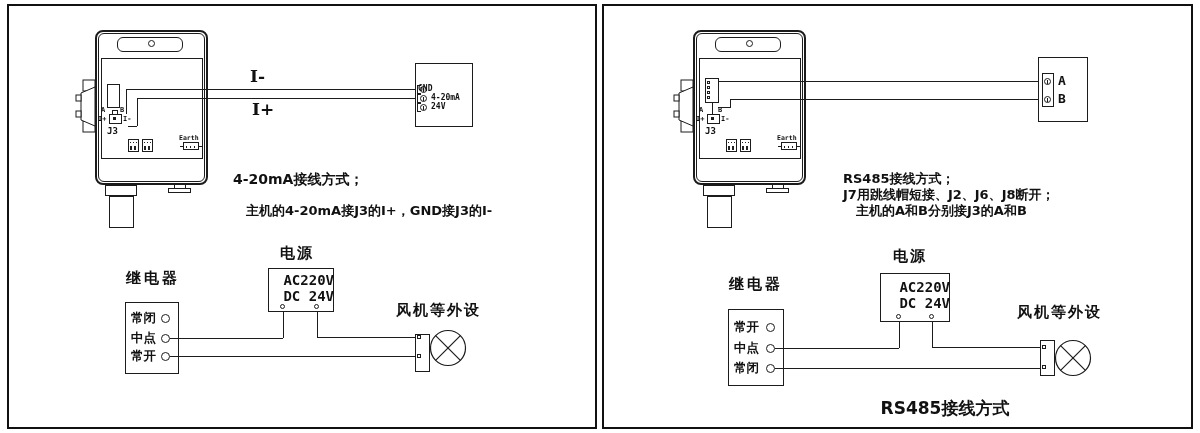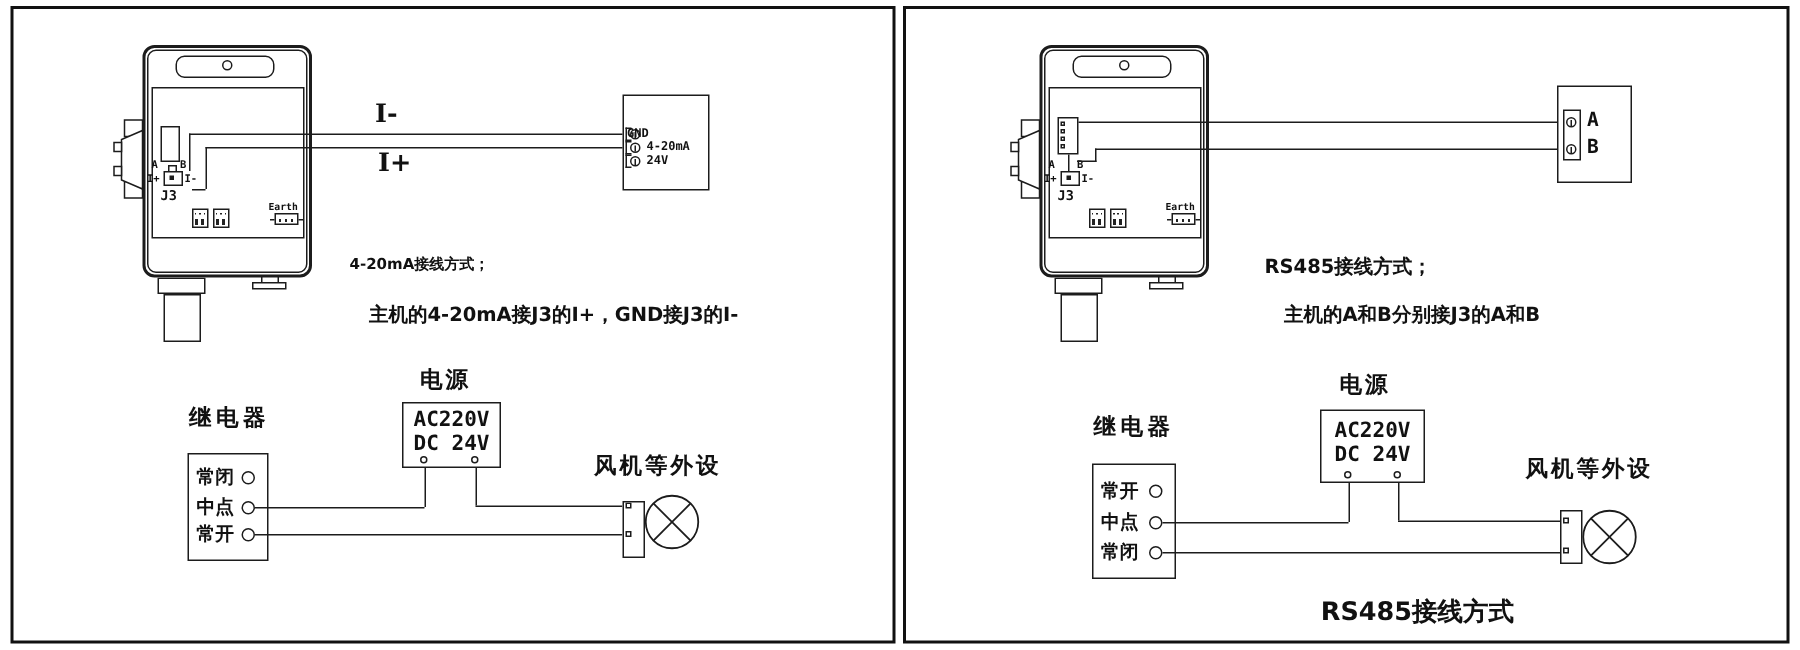--- a/index.html
+++ b/index.html
@@ -22,21 +22,21 @@
   .jmp::before{content:"";position:absolute;left:1px;top:2px;width:8px;height:1px;
       background:repeating-linear-gradient(90deg,#222 0 1px,transparent 1px 3px);}
   .jmp::after{content:"";position:absolute;left:1px;top:6px;width:8px;height:4px;
       background:repeating-linear-gradient(90deg,#222 0 2px,transparent 2px 4px);}
   .econ{position:absolute;width:16px;height:8px;border:1px solid #1c1c1c;background:#fff;}
   .econ::before{content:"";position:absolute;left:2px;top:3px;width:11px;height:2px;
       background:repeating-linear-gradient(90deg,#222 0 1.5px,transparent 1.5px 4px);}
   .pin{position:absolute;width:3px;height:3px;border:1px solid #1c1c1c;background:#fff;}
   .sq{position:absolute;width:4px;height:4px;border:1px solid #1c1c1c;background:#fff;}
   .pwr{position:absolute;text-align:center;}
-  .pwr div{line-height:16px;}
+  .pwr div{line-height:16px;text-align:right;}
   svg{position:absolute;overflow:visible;}
 </style>
 </head>
 <body>
 
 <div id="cv">
 
   <div class="panel" style="left:7px;top:4px;width:590px;height:425px;"></div>
 
   <div class="bx" style="left:95px;top:30px;width:113px;height:155px;border-width:2px;border-radius:8px;"></div>
@@ -89,21 +89,21 @@
   <div class="brk" style="left:417px;top:85px;"></div>
   <div class="screw" style="left:420px;top:86px;"></div>
   <div class="brk" style="left:417px;top:94px;"></div>
   <div class="screw" style="left:420px;top:95px;"></div>
   <div class="brk" style="left:417px;top:103px;"></div>
   <div class="screw" style="left:420px;top:104px;"></div>
   <div class="lb mn" style="left:418px;top:85px;font-size:8px;">GND</div>
   <div class="lb mn" style="left:431px;top:94px;font-size:8px;">4-20mA</div>
   <div class="lb mn" style="left:431px;top:103px;font-size:8px;">24V</div>
 
-  <div class="lb cjk" style="left:233px;top:172px;font-size:10px;">4-20mA接线方式；</div>
+  <div class="lb cjk" style="left:233px;top:172px;font-size:14px;">4-20mA接线方式；</div>
   <div class="lb cjk" style="left:246px;top:204px;font-size:13px;">主机的4-20mA接J3的I+，GND接J3的I-</div>
 
   <div class="lb cjk" style="left:126px;top:271px;font-size:15px;letter-spacing:3px;">继电器</div>
   <div class="bx" style="left:125px;top:302px;width:54px;height:72px;"></div>
   <div class="lb cjk" style="left:131px;top:312px;font-size:12.5px;">常闭</div>
   <div class="lb cjk" style="left:131px;top:332px;font-size:12.5px;">中点</div>
   <div class="lb cjk" style="left:131px;top:350px;font-size:12.5px;">常开</div>
   <div class="cir" style="left:161px;top:314px;width:9px;height:9px;"></div>
   <div class="cir" style="left:161px;top:334px;width:9px;height:9px;"></div>
   <div class="cir" style="left:161px;top:352px;width:9px;height:9px;"></div>
@@ -187,20 +187,21 @@
   <div class="hl" style="left:730px;top:99px;width:314px;"></div>
 
   <div class="bx" style="left:1038px;top:57px;width:50px;height:65px;"></div>
   <div class="bx" style="left:1042px;top:73px;width:12px;height:34px;"></div>
   <div class="screw" style="left:1044px;top:78px;"></div>
   <div class="screw" style="left:1044px;top:96px;"></div>
   <div class="lb mn" style="left:1058px;top:74px;font-size:13px;">A</div>
   <div class="lb mn" style="left:1058px;top:92px;font-size:13px;">B</div>
 
   <div class="lb cjk" style="left:843px;top:172px;font-size:13px;">RS485接线方式；</div>
+  <div class="lb cjk" style="left:843px;top:188px;font-size:13px;">J7用跳线帽短接、J2、J6、J8断开；</div>
   <div class="lb cjk" style="left:856px;top:204px;font-size:13px;">主机的A和B分别接J3的A和B</div>
 
   <div class="lb cjk" style="left:729px;top:277px;font-size:15px;letter-spacing:3px;">继电器</div>
   <div class="bx" style="left:728px;top:309px;width:56px;height:77px;"></div>
   <div class="lb cjk" style="left:734px;top:321px;font-size:12.5px;">常开</div>
   <div class="lb cjk" style="left:734px;top:342px;font-size:12.5px;">中点</div>
   <div class="lb cjk" style="left:734px;top:362px;font-size:12.5px;">常闭</div>
   <div class="cir" style="left:766px;top:323px;width:9px;height:9px;"></div>
   <div class="cir" style="left:766px;top:344px;width:9px;height:9px;"></div>
   <div class="cir" style="left:766px;top:364px;width:9px;height:9px;"></div>

